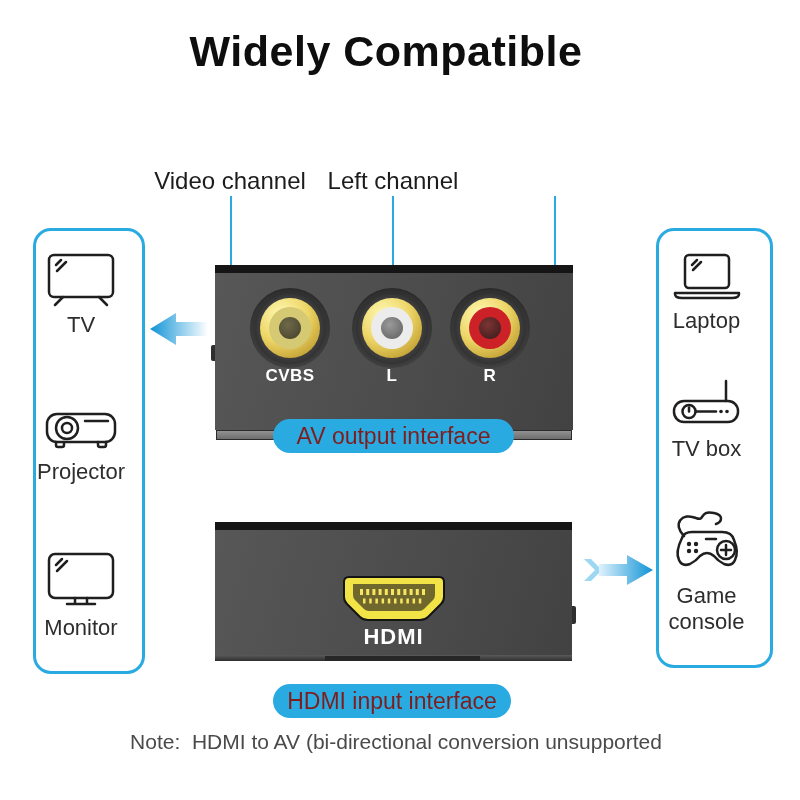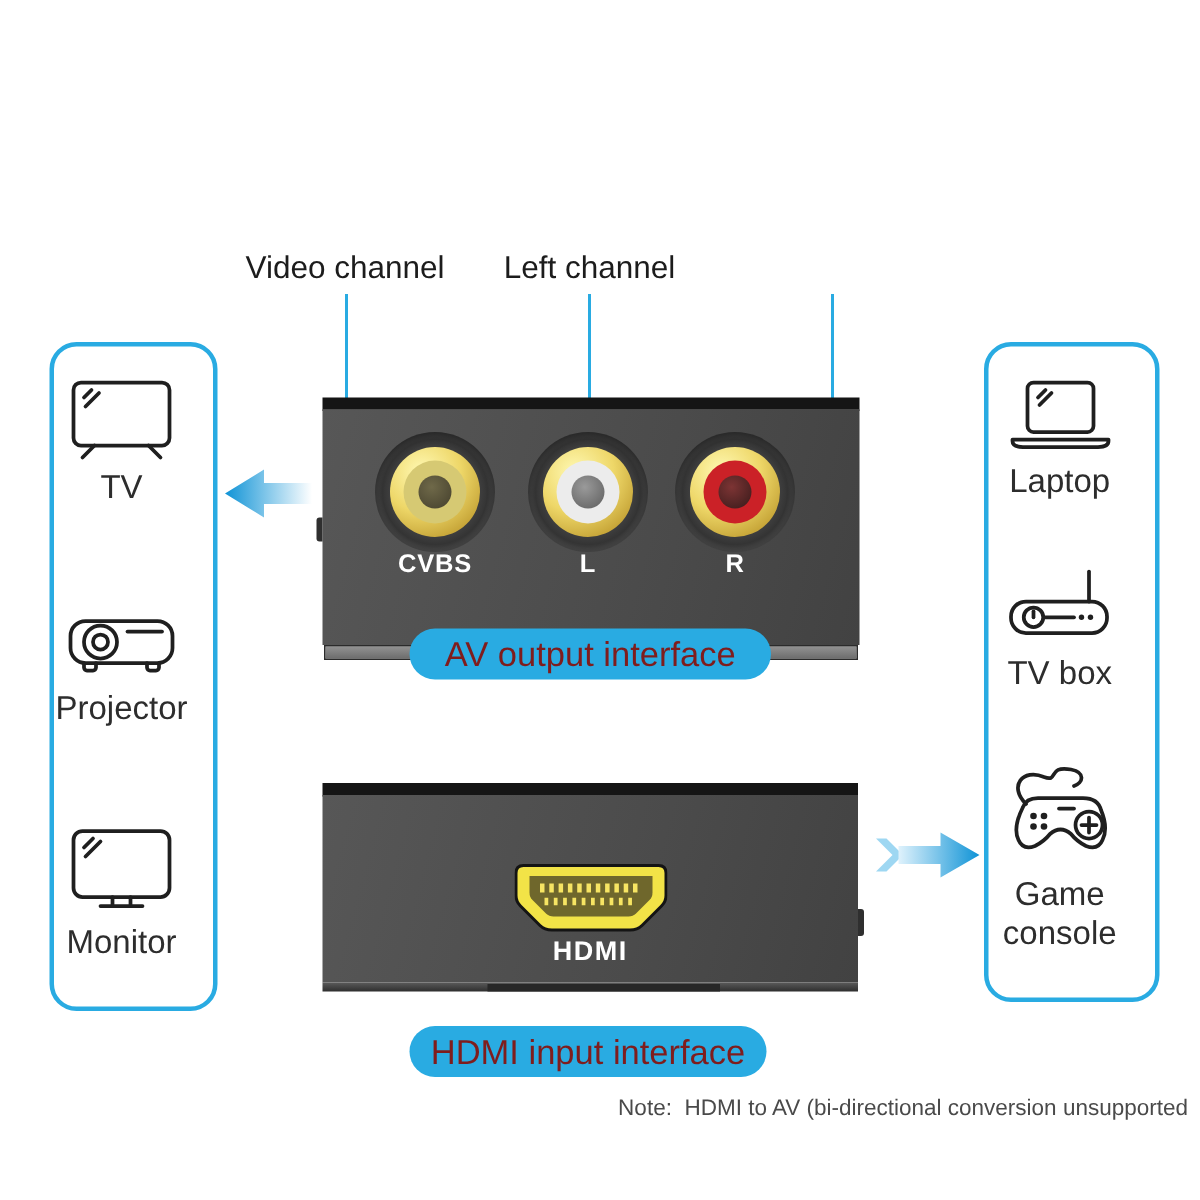--- a/index.html
+++ b/index.html
@@ -5,21 +5,21 @@
   html,body{margin:0;padding:0;background:#fff;}
   #canvas{position:relative;width:800px;height:800px;background:#ffffff;overflow:hidden;
           font-family:"Liberation Sans", sans-serif;}
 
   
   .title{position:absolute;top:24px;left:0;width:772px;text-align:center;
          font-size:43px;font-weight:700;color:#0e0e0e;line-height:55px;letter-spacing:.5px;}
 
   
   .channel-label{position:absolute;top:167px;transform:translateX(-50%);
-                 font-size:21px;color:#1c1c1c;white-space:nowrap;}
+                 font-size:24px;color:#1c1c1c;white-space:nowrap;}
   .callout{position:absolute;background:#29abe2;}
 
   
   .side-panel{position:absolute;border:3px solid #29abe2;border-radius:18px;box-sizing:border-box;
               display:flex;flex-direction:column;justify-content:space-between;align-items:center;
               padding:22px 16px 30px 0;background:#fff;}
   .panel-item{display:flex;flex-direction:column;align-items:center;gap:5px;}
   .panel-label{font-size:22px;color:#2d2d2d;text-align:center;line-height:26px;max-width:100px;}
   .icon svg{display:block;}
   .ic{stroke:#1f1f1f;stroke-width:2.5;fill:none;stroke-linecap:round;stroke-linejoin:round;}
@@ -49,37 +49,38 @@
   .hole{width:22px;height:22px;border-radius:50%;}
   .ring-cvbs{background:#d6c973;} .hole-cvbs{background:radial-gradient(circle at 40% 35%,#6f6949,#443f2c);}
   .ring-l{background:#ececec;}    .hole-l{background:radial-gradient(circle at 40% 35%,#9a9a9a,#5d5d5d);}
   .ring-r{background:#cb2127;}    .hole-r{background:radial-gradient(circle at 40% 35%,#7d3434,#371a1a);}
   .jack-label{position:absolute;top:101px;width:80px;text-align:center;color:#fff;
               font-weight:700;font-size:17px;letter-spacing:.5px;}
 
   
   .hdmi-port{position:absolute;left:128px;top:54px;}
   .hdmi-label{position:absolute;top:102px;left:0;width:100%;text-align:center;color:#fff;
-              font-weight:700;font-size:18px;letter-spacing:1px;}
+              font-weight:700;font-size:22px;letter-spacing:1px;}
 
   
   .pill{position:absolute;height:34px;border-radius:18px;background:#29abe2;color:#7f1d1d;
         text-align:center;font-size:23px;line-height:34px;}
 
   .arrow-svg{position:absolute;}
 
-  .note{position:absolute;top:730px;left:0;width:792px;text-align:right;
-        font-size:15px;color:#4a4a4a;white-space:pre;}
+  .note{position:absolute;top:730px;left:0;width:792px;text-align:center;
+        font-size:21px;color:#4a4a4a;white-space:pre;}
 </style>
 </head>
 <body>
 
 <div id="canvas">
 
   <div class="title">
+    <div>Widely Compatible</div>
   </div>
 
   <div class="channel-label" style="left:230px;">Video channel</div>
   <div class="channel-label" style="left:393px;">Left channel</div>
 
   <div class="callout" style="left:230px;top:196px;width:2px;height:132px;"></div>
   <div class="callout" style="left:230px;top:326px;width:64px;height:2px;"></div>
   <div class="callout" style="left:392px;top:196px;width:2px;height:132px;"></div>
   <div class="callout" style="left:554px;top:196px;width:2px;height:132px;"></div>
   <div class="callout" style="left:490px;top:326px;width:66px;height:2px;"></div>

